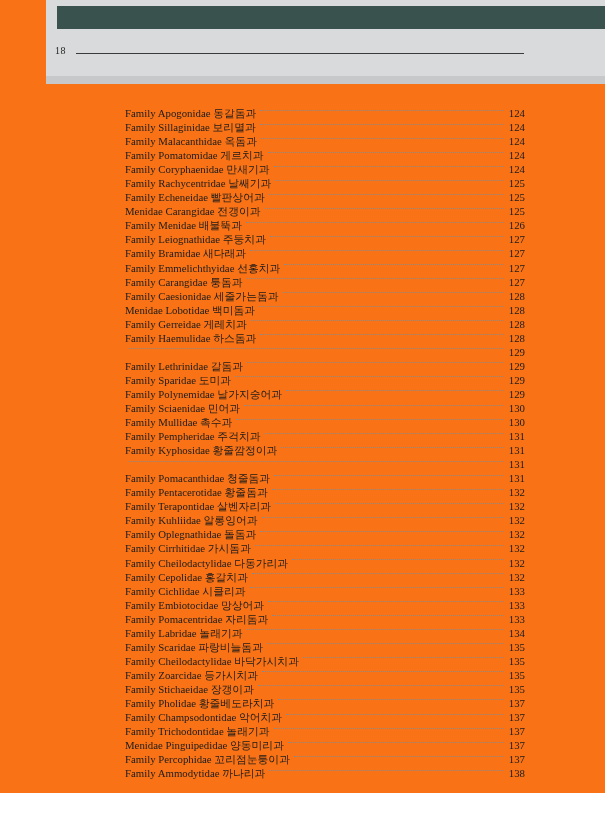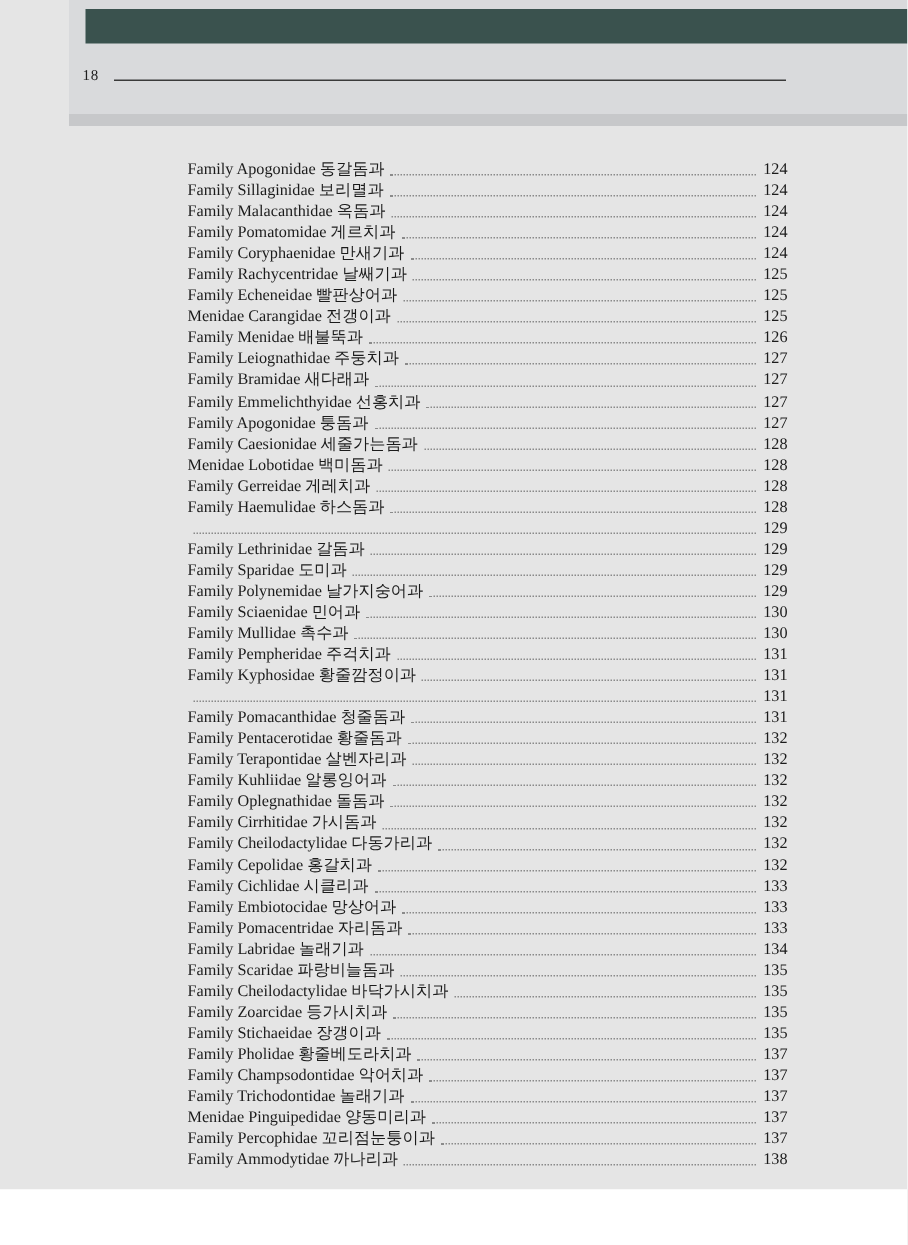--- a/index.html
+++ b/index.html
@@ -1,19 +1,19 @@
 <!DOCTYPE html>
 <html><head>
 <meta charset="utf-8">
 <style>
   html,body{margin:0;padding:0;background:#ffffff;}
   .canvas{
     position:relative;
     width:605px;height:793px;
-    background:#e5e5e5;
+    background:#f97316;
     overflow:hidden;
     font-family:"Liberation Serif","DejaVu Serif",serif;
     color:#1b1b1b;
   }
   
   .gray-band{
     position:absolute;left:46px;top:0;right:0;height:76px;
     background:#d9dadc;
   }
   .gray-band-shadow{
@@ -34,21 +34,21 @@
   }
   .folio-rule{
     position:absolute;left:76px;top:53px;width:448px;height:1px;
     background:#3a3a3a;
   }
   
   .toc{
     position:absolute;left:125px;top:106px;width:400px;
   }
   .row{
-    display:flex;align-items:flex-end;
+    display:flex;align-items:center;
     height:14.06px;
     font-size:10.8px;line-height:14.06px;
     white-space:nowrap;
     font-family:Liberation Serif, serif;
   }
   .label{flex:0 0 auto;}
   .leader{
     flex:1 1 auto;
     border-bottom:1px dotted #8a8a8a;
     margin:0 5px 0 4px;
@@ -125,21 +125,21 @@
         <span class="label">Family Bramidae 새다래과</span>
         <span class="leader"></span>
         <span class="pageno">127</span>
       </div>
       <div class="row">
         <span class="label">Family Emmelichthyidae 선홍치과</span>
         <span class="leader"></span>
         <span class="pageno">127</span>
       </div>
       <div class="row">
-        <span class="label">Family Apogonidae 퉁돔과</span>
+        <span class="label">Family Carangidae 퉁돔과</span>
         <span class="leader"></span>
         <span class="pageno">127</span>
       </div>
       <div class="row">
         <span class="label">Family Caesionidae 세줄가는돔과</span>
         <span class="leader"></span>
         <span class="pageno">128</span>
       </div>
       <div class="row">
         <span class="label">Menidae Lobotidae 백미돔과</span>

